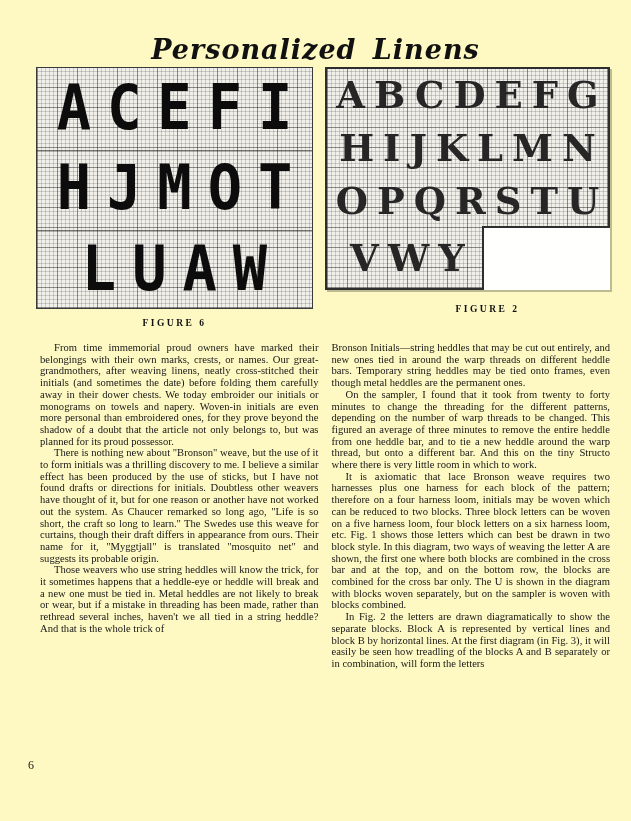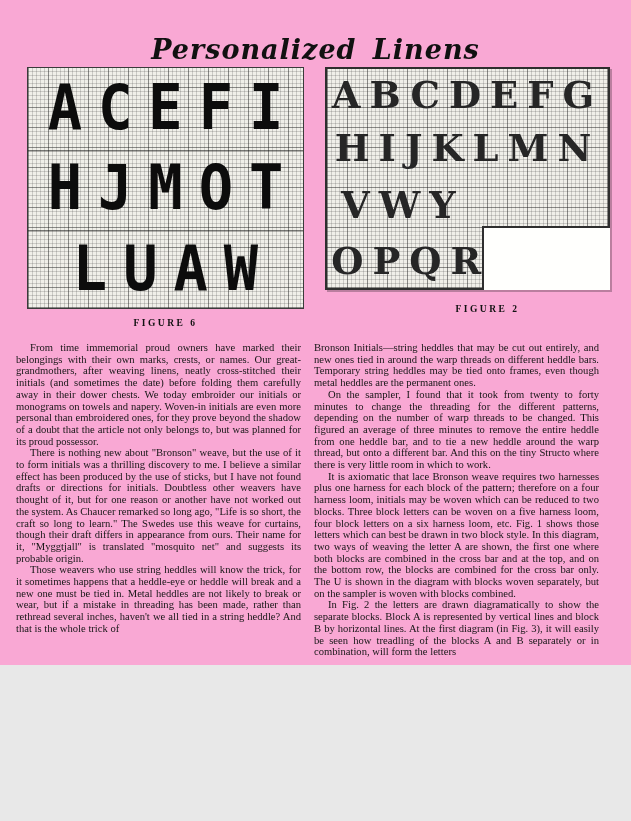--- a/index.html
+++ b/index.html
@@ -1,19 +1,19 @@
 <!DOCTYPE html>
 <html><head>
 <meta charset="utf-8">
 <style>
   html,body{margin:0;padding:0;background:#e8e8e8;}
   .page{
     position:relative;
-    width:631px;height:665px;
-    background:#f9a8d4;
+    width:631px;height:821px;
+    background:#fef9c3;
     font-family:"Liberation Serif","DejaVu Serif",serif;
     color:#1a1a1a;
     overflow:hidden;
     box-sizing:border-box;
   }
   
   .page-title{
     margin:34px 0 2px 0;
     text-align:center;
     font-family:"DejaVu Serif","Liberation Serif",serif;
@@ -28,20 +28,21 @@
     letter-spacing:4px;word-spacing:7px;
     margin-bottom:10px;
     color:#111;
   }
   
   .figures{
     display:flex;
     justify-content:space-between;
     align-items:flex-start;
     padding:0 21px 0 27px;
+    margin-left:9px;
   }
   .figure-block{display:flex;flex-direction:column;align-items:center;}
   .graph-paper{
     background-color:#f0efe9;
     background-image:
       repeating-linear-gradient(0deg, rgba(30,30,30,.38) 0 1px, transparent 1px 20px),
       repeating-linear-gradient(90deg, rgba(30,30,30,.38) 0 1px, transparent 1px 20px),
       repeating-linear-gradient(0deg, rgba(70,70,70,.22) 0 1px, transparent 1px 4px),
       repeating-linear-gradient(90deg, rgba(70,70,70,.22) 0 1px, transparent 1px 4px);
   }
@@ -80,38 +81,39 @@
     box-sizing:border-box;
     z-index:2;
   }
   .fig2-row{
     flex:1;
     display:flex;align-items:center;justify-content:center;
     font-family:"DejaVu Serif","Liberation Serif",serif;
     font-weight:bold;
     font-size:37px;line-height:1;
     letter-spacing:9px;
+    padding-left:9px;
     color:#262626;
     text-shadow:0 0 1px rgba(255,255,255,.6);
     z-index:1;
   }
   .fig2-row.last{width:54%;flex:0 0 60px;}
   .fig-caption{
     margin-top:9px;
     font-weight:bold;
     font-size:9.5px;
     letter-spacing:2.5px;
     color:#111;
   }
   .fig2-caption{margin-top:14px;padding-left:40px;}
   
   .columns{
     display:flex;
     gap:13px;
-    padding:14px 21px 0 16px;
+    padding:14px 21px 0 40px;
   }
   .col{width:285px;}
   .col p{
     margin:0;
     font-size:10.6px;
     line-height:11.7px;
     text-align:justify;
     text-indent:14px;
     color:#161616;
   }
@@ -139,22 +141,22 @@
         <div class="fig1-row">LUAW</div>
       </div>
       <div class="fig-caption">FIGURE 6</div>
     </div>
 
     <div class="figure-block">
       <div class="fig2 graph-paper">
         <div class="fig2-cut"></div>
         <div class="fig2-row">ABCDEFG</div>
         <div class="fig2-row">HIJKLMN</div>
+        <div class="fig2-row">OPQRSTU</div>
         <div class="fig2-row last">VWY</div>
-        <div class="fig2-row">OPQRSTU</div>
       </div>
       <div class="fig-caption fig2-caption">FIGURE 2</div>
     </div>
 
   </div>
 
   <div class="columns">
     <div class="col">
       <p>From time immemorial proud owners have marked their belongings with their own marks, crests, or names. Our great-grandmothers, after weaving linens, neatly cross-stitched their initials (and sometimes the date) before folding them carefully away in their dower chests. We today embroider our initials or monograms on towels and napery. Woven-in initials are even more personal than embroidered ones, for they prove beyond the shadow of a doubt that the article not only belongs to, but was planned for its proud possessor.</p>
       <p>There is nothing new about "Bronson" weave, but the use of it to form initials was a thrilling discovery to me. I believe a similar effect has been produced by the use of sticks, but I have not found drafts or directions for initials. Doubtless other weavers have thought of it, but for one reason or another have not worked out the system. As Chaucer remarked so long ago, "Life is so short, the craft so long to learn." The Swedes use this weave for curtains, though their draft differs in appearance from ours. Their name for it, "Myggtjall" is translated "mosquito net" and suggests its probable origin.</p>

